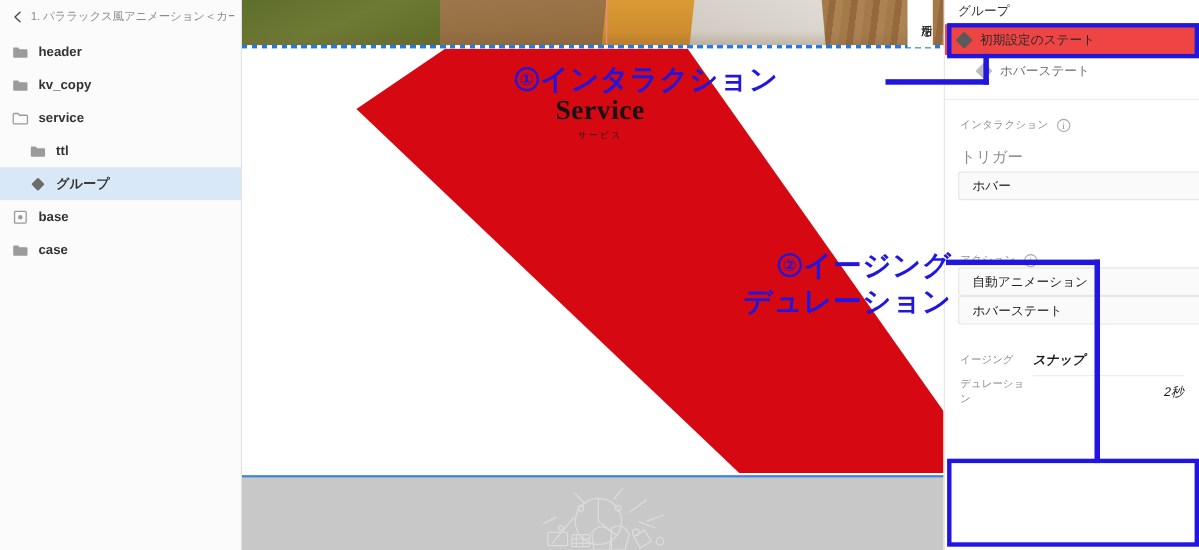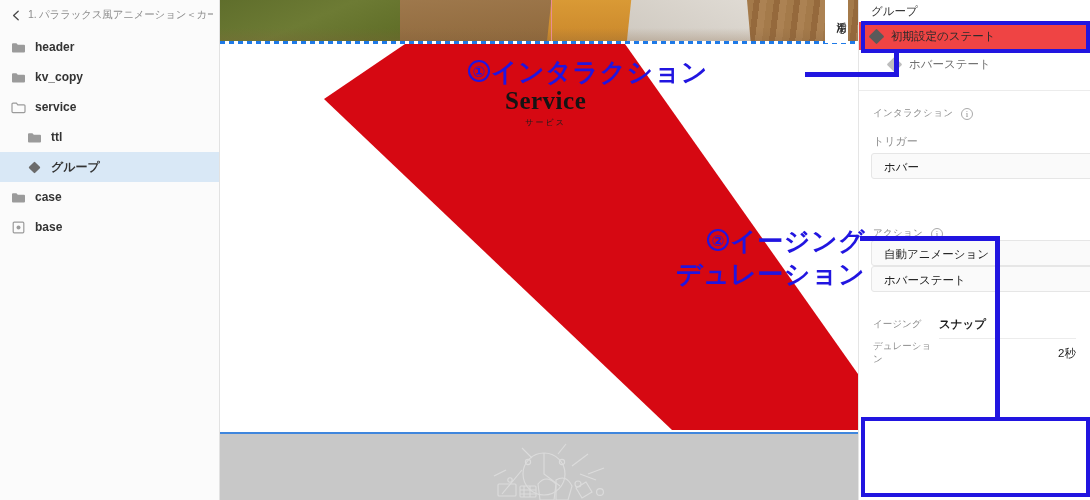--- a/index.html
+++ b/index.html
@@ -272,21 +272,21 @@
     border-radius: 50%;
     color: #8e8e8e;
     font-size: 9px;
     line-height: 11px;
     text-align: center;
     font-family: "Liberation Serif", serif;
     box-sizing: border-box;
   }
   .field-label {
     padding: 14px 0 4px 14px;
-    font-size: 11px;
+    font-size: 14px;
     color: #8e8e8e;
   }
   .field-box {
     margin-left: 12px;
     height: 26px;
     line-height: 26px;
     background: #fafafa;
     border: 1px solid #e6e6e6;
     border-radius: 3px;
     padding-left: 12px;
@@ -301,20 +301,21 @@
     padding: 0 14px;
     height: 28px;
     font-size: 9.5px;
     color: #8e8e8e;
   }
   .kv-row .kv-k { width: 66px; flex: 0 0 66px; }
   .kv-row .kv-v {
     font-size: 11.5px;
     color: #1d1d1d;
     font-weight: bold;
+    font-style: italic;
   }
   .kv-row .kv-v.plain { font-weight: normal; }
   .kv-row .kv-spacer { flex: 1 1 auto; }
   .kv-underline {
     margin: 0 14px 0 80px;
     border-top: 1px solid #ececec;
   }
 
   
   .anno-box {
@@ -411,35 +412,35 @@
         <span class="sb-ico">
           <svg width="13" height="13" viewBox="0 0 13 13">
               <rect x="2.2" y="2.2" width="8.6" height="8.6" rx="1" transform="rotate(45 6.5 6.5)" fill="#6b6b6b"></rect>
             </svg>
         </span>
         <span class="sb-label">グループ</span>
       </div>
 
       <div class="sb-row">
         <span class="sb-ico">
-          <svg width="15" height="13" viewBox="0 0 15 13">
-              <path d="M1 3.2 A1 1 0 0 1 2 2.2 H5.4 L6.8 3.8 H13 A1 1 0 0 1 14 4.8 V10.6 A1 1 0 0 1 13 11.6 H2 A1 1 0 0 1 1 10.6 Z" fill="currentColor"></path>
-            </svg>
-        </span>
-        <span class="sb-label">case</span>
-      </div>
-
-      <div class="sb-row">
-        <span class="sb-ico">
           <svg width="13" height="13" viewBox="0 0 13 13">
               <rect x="1.2" y="1.2" width="10.6" height="10.6" rx="1" fill="none" stroke="currentColor" stroke-width="1.2"></rect>
               <circle cx="6.5" cy="6.5" r="2" fill="currentColor"></circle>
             </svg>
         </span>
         <span class="sb-label">base</span>
+      </div>
+
+      <div class="sb-row">
+        <span class="sb-ico">
+          <svg width="15" height="13" viewBox="0 0 15 13">
+              <path d="M1 3.2 A1 1 0 0 1 2 2.2 H5.4 L6.8 3.8 H13 A1 1 0 0 1 14 4.8 V10.6 A1 1 0 0 1 13 11.6 H2 A1 1 0 0 1 1 10.6 Z" fill="currentColor"></path>
+            </svg>
+        </span>
+        <span class="sb-label">case</span>
       </div>
 
 
     </div>
   </div>
 
   <div class="canvas">
 
     <div class="photo-strip">
       <div class="ph ph-green"></div>

